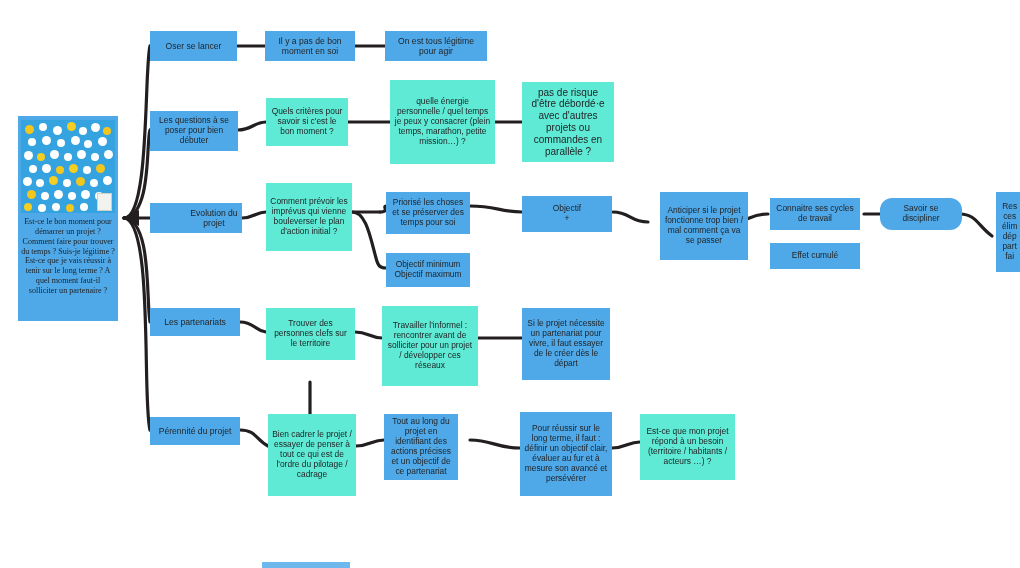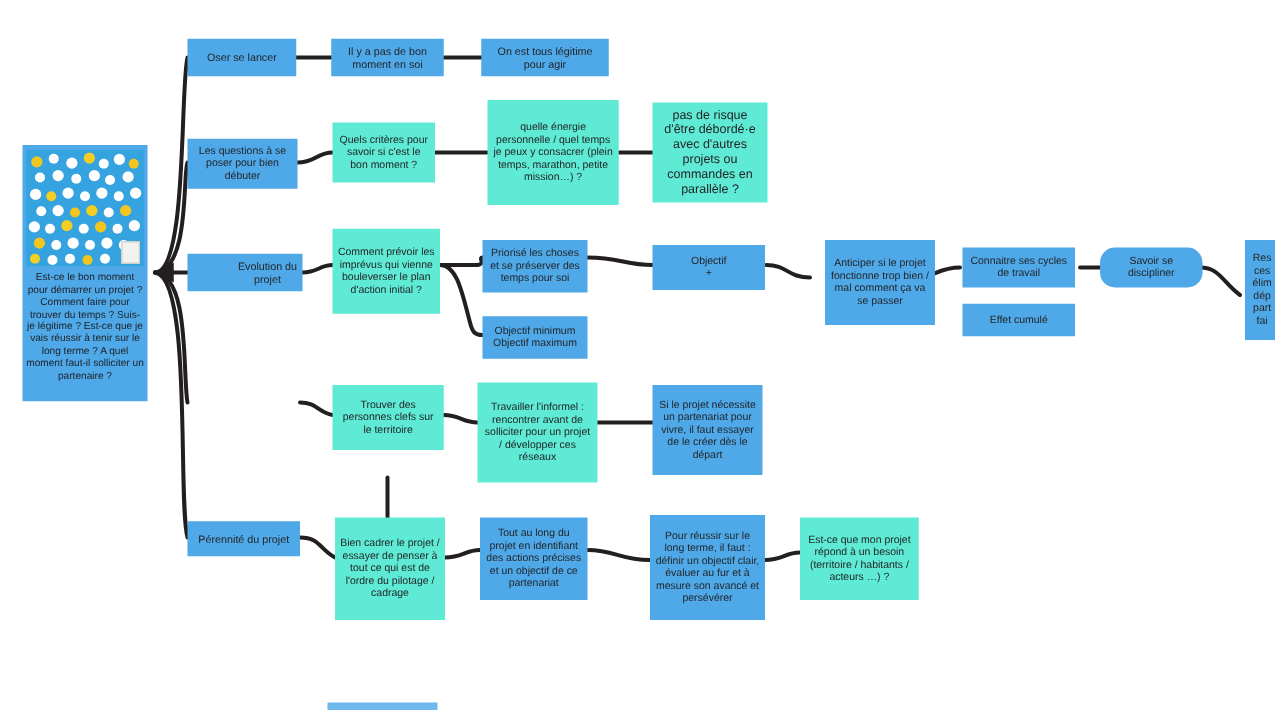--- a/index.html
+++ b/index.html
@@ -128,21 +128,21 @@
       <path d="M478,338 L522,338"></path>
       <path d="M310,382 L310,418"></path>
 
       <path d="M240,430 C256,430 256,440 268,446"></path>
       <path d="M356,446 C370,446 372,440 384,440"></path>
       <path d="M470,440 C492,440 496,448 520,448"></path>
       <path d="M612,448 C626,448 628,442 640,442"></path>
     </g>
   </svg>
 
-  <div class="root-card" style="left:18px; top:116px; width:100px; height:205px;">
+  <div class="root-card" style="left:18px; top:116px; width:100px; height:205px;font-family:Liberation Serif, serif;">
     <div class="root-img">
       <span class="dot" style="left:4px;  top:5px;  width:9px;  height:9px; background:#F2C61E;"></span>
       <span class="dot" style="left:18px; top:3px;  width:8px;  height:8px; background:#ffffff;"></span>
       <span class="dot" style="left:32px; top:6px;  width:9px;  height:9px; background:#ffffff;"></span>
       <span class="dot" style="left:46px; top:2px;  width:9px;  height:9px; background:#F5CE23;"></span>
       <span class="dot" style="left:58px; top:7px;  width:8px;  height:8px; background:#ffffff;"></span>
       <span class="dot" style="left:70px; top:3px;  width:9px;  height:9px; background:#ffffff;"></span>
       <span class="dot" style="left:82px; top:7px;  width:8px;  height:8px; background:#F2C61E;"></span>
       <span class="dot" style="left:7px;  top:18px; width:8px;  height:8px; background:#ffffff;"></span>
       <span class="dot" style="left:21px; top:16px; width:9px;  height:9px; background:#ffffff;"></span>
@@ -221,32 +221,33 @@
 
   <div class="node blue" style="left:880px; top:198px; width:82px; height:32px; font-size:8.4px;border-radius:12px;">Savoir se discipliner</div>
 
   <div class="node blue" style="left:996px; top:192px; width:70px; height:80px; font-size:8.4px; justify-content:flex-start; padding-left:6px;">Res
 ces
 élim
 dép
 part
 fai</div>
 
+  <div class="node blue" style="left:150px; top:308px; width:90px; height:28px; font-size:8.6px;">Les partenariats</div>
 
   <div class="node yellow" style="left:266px; top:308px; width:89px; height:52px; font-size:8.4px;">Trouver des personnes clefs sur le territoire</div>
 
   <div class="node yellow" style="left:382px; top:306px; width:96px; height:80px; font-size:8.4px;">Travailler l'informel : rencontrer avant de solliciter pour un projet / développer ces réseaux</div>
 
   <div class="node blue" style="left:522px; top:308px; width:88px; height:72px; font-size:8.4px;">Si le projet nécessite un partenariat pour vivre, il faut essayer de le créer dès le départ</div>
 
   <div class="node blue" style="left:150px; top:417px; width:90px; height:28px; font-size:8.6px;">Pérennité du projet</div>
 
   <div class="node yellow" style="left:268px; top:414px; width:88px; height:82px; font-size:8.4px;">Bien cadrer le projet / essayer de penser à tout ce qui est de l'ordre du pilotage / cadrage</div>
 
-  <div class="node blue" style="left:384px; top:414px; width:86px; height:66px; font-size:8.4px;">Tout au long du projet en identifiant des actions précises et un objectif de ce partenariat</div>
+  <div class="node blue" style="left:384px; top:414px; width:74px; height:66px; font-size:8.4px;">Tout au long du projet en identifiant des actions précises et un objectif de ce partenariat</div>
 
   <div class="node blue" style="left:520px; top:412px; width:92px; height:84px; font-size:8.4px;">Pour réussir sur le long terme, il faut : définir un objectif clair, évaluer au fur et à mesure son avancé et persévérer</div>
 
   <div class="node yellow" style="left:640px; top:414px; width:95px; height:66px; font-size:8.4px;">Est-ce que mon projet répond à un besoin (territoire / habitants / acteurs …) ?</div>
 
   <div class="stub" style="left:262px; top:562px; width:88px; height:6px;"></div>
 
 </div>
 
 </body></html>

